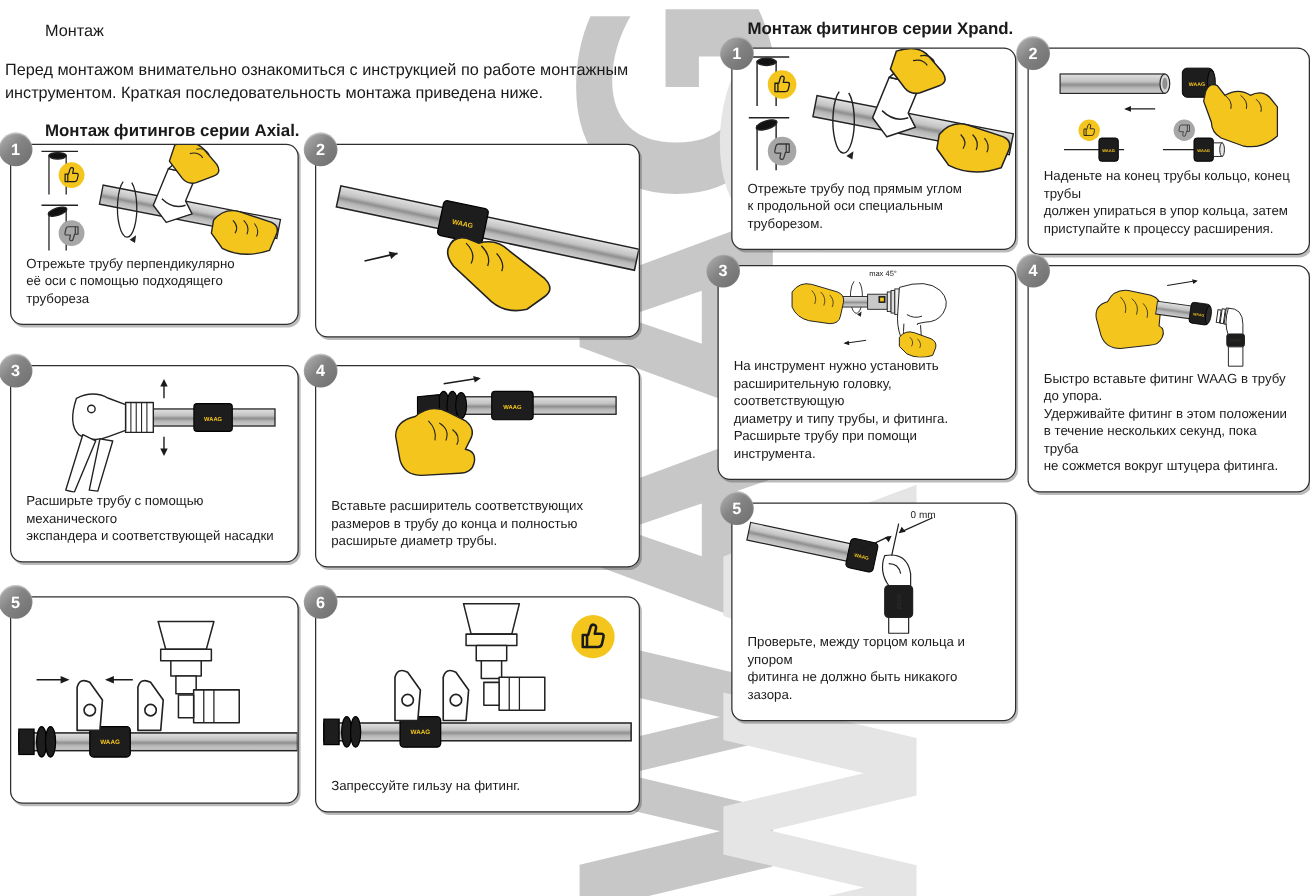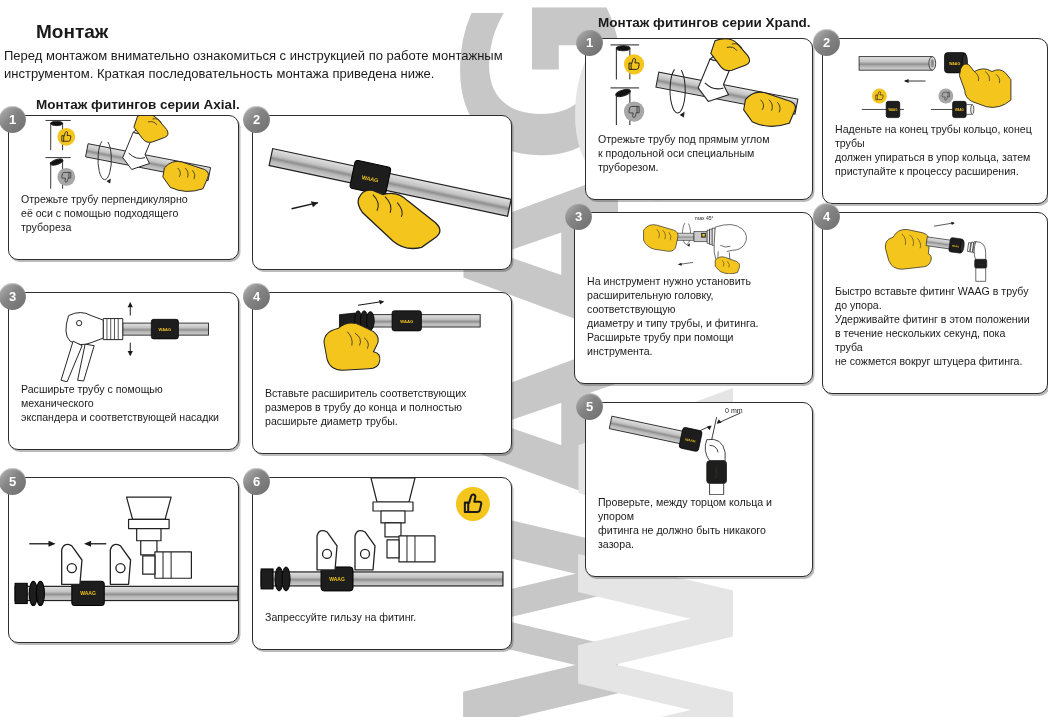--- a/index.html
+++ b/index.html
@@ -4,32 +4,32 @@
 <style>
   html,body{margin:0;padding:0;background:#fff;}
   #page{position:relative;width:1048px;height:717px;overflow:hidden;background:#fff;
         font-family:"Liberation Sans","DejaVu Sans",sans-serif;color:#1a1a1a;}
   .watermark{position:absolute;z-index:0;white-space:nowrap;font-weight:800;
              font-size:212px;letter-spacing:6px;transform-origin:center;
              font-family:"DejaVu Sans",sans-serif;user-select:none;line-height:1;}
   .wm-dark{color:#c7c7c7;left:170px;top:255px;transform:rotate(-90deg);}
   .wm-light{color:#e5e5e5;left:285px;top:300px;transform:rotate(-90deg);}
   .content{position:absolute;inset:0;z-index:1;}
-  .page-title{position:absolute;left:36px;top:8px;font-size:19px;font-weight:bold;}
+  .page-title{position:absolute;left:36px;top:8px;font-size:13px;font-weight:normal;}
   .intro{position:absolute;left:4px;top:34px;width:500px;font-size:13px;line-height:1.38;
          white-space:pre-line;}
   .section-heading{position:absolute;font-size:13.5px;font-weight:600;text-align:center;}
   .step-box{position:absolute;background:#fff;border:1.5px solid #2e2e2e;border-radius:10px;
             box-shadow:1.5px 2px 0 rgba(60,60,60,.35);display:flex;flex-direction:column;}
   .badge{position:absolute;top:-10px;left:-10px;width:27px;height:27px;border-radius:50%;
          background:linear-gradient(135deg,#ababab 10%,#848484 45%,#6e6e6e 100%);
          color:#fff;display:flex;align-items:center;justify-content:center;
          font-size:13px;font-weight:bold;box-shadow:inset 0 1px 1px rgba(255,255,255,.5);}
   .illus{flex:1 1 auto;width:100%;min-height:0;}
-  .caption{margin:0;padding:0 12px 25px;font-size:10.6px;line-height:1.33;white-space:pre-line;}
+  .caption{margin:0;padding:0 12px 13px;font-size:10.6px;line-height:1.33;white-space:pre-line;}
 </style>
 </head>
 <body>
 
 <div id="page">
 
   <div class="watermark wm-dark">WAAG</div>
   <div class="watermark wm-light">WAAG</div>
 
   <div class="content">

